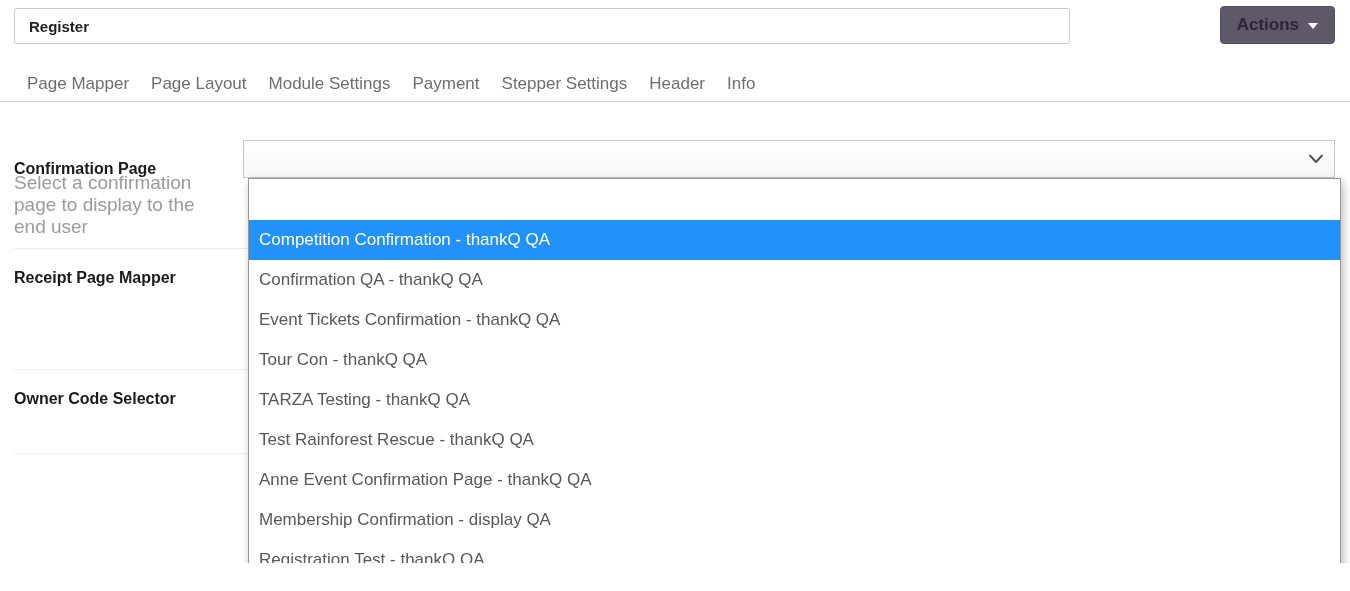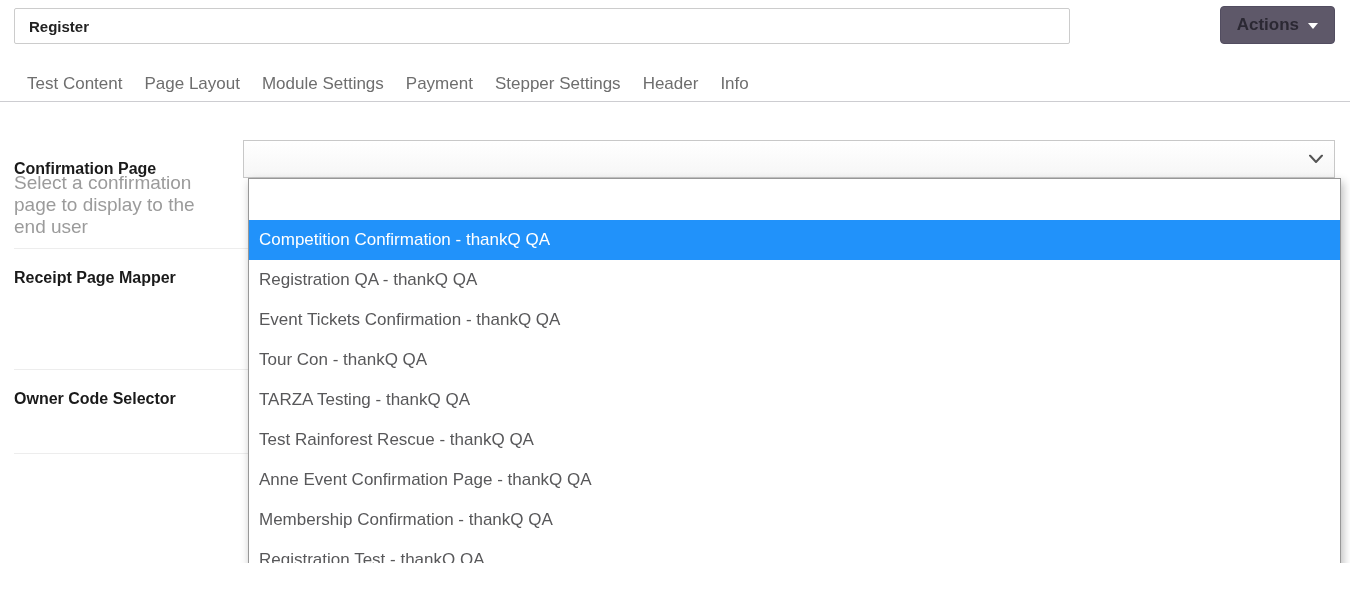--- a/index.html
+++ b/index.html
@@ -86,21 +86,21 @@
 <div class="screen">
 
   <input class="title-input" type="text" value="Register" style="">
 
   <div class="actions-btn">
     <span>Actions</span>
     <span class="caret-down"></span>
   </div>
 
   <div class="tabbar">
-    <span class="tab">Test Content</span>
+    <span class="tab">Page Mapper</span>
     <span class="tab">Page Layout</span>
     <span class="tab">Module Settings</span>
     <span class="tab">Payment</span>
     <span class="tab">Stepper Settings</span>
     <span class="tab">Header</span>
     <span class="tab">Info</span>
   </div>
 
   <div class="field-heading" style="top:160px;">Confirmation Page</div>
   <div class="field-help" style="top:172px;">Select a confirmation page to display to the end user</div>
@@ -118,23 +118,23 @@
   <div class="select-box">
     <span></span>
     <svg class="select-chevron" width="14" height="9" viewBox="0 0 14 9">
       <polyline points="1,1 7,7.5 13,1" fill="none" stroke="#555" stroke-width="2" stroke-linecap="round" stroke-linejoin="round"></polyline>
     </svg>
   </div>
 
   <div class="dropdown-list">
     <div class="opt blank"></div>
     <div class="opt highlight">Competition Confirmation - thankQ QA</div>
-    <div class="opt">Registration QA - thankQ QA</div>
+    <div class="opt">Confirmation QA - thankQ QA</div>
     <div class="opt">Event Tickets Confirmation - thankQ QA</div>
     <div class="opt">Tour Con - thankQ QA</div>
     <div class="opt">TARZA Testing - thankQ QA</div>
     <div class="opt">Test Rainforest Rescue - thankQ QA</div>
     <div class="opt">Anne Event Confirmation Page - thankQ QA</div>
-    <div class="opt">Membership Confirmation - thankQ QA</div>
+    <div class="opt">Membership Confirmation - display QA</div>
     <div class="opt">Registration Test - thankQ QA</div>
   </div>
 
 </div>
 
 </body></html>

